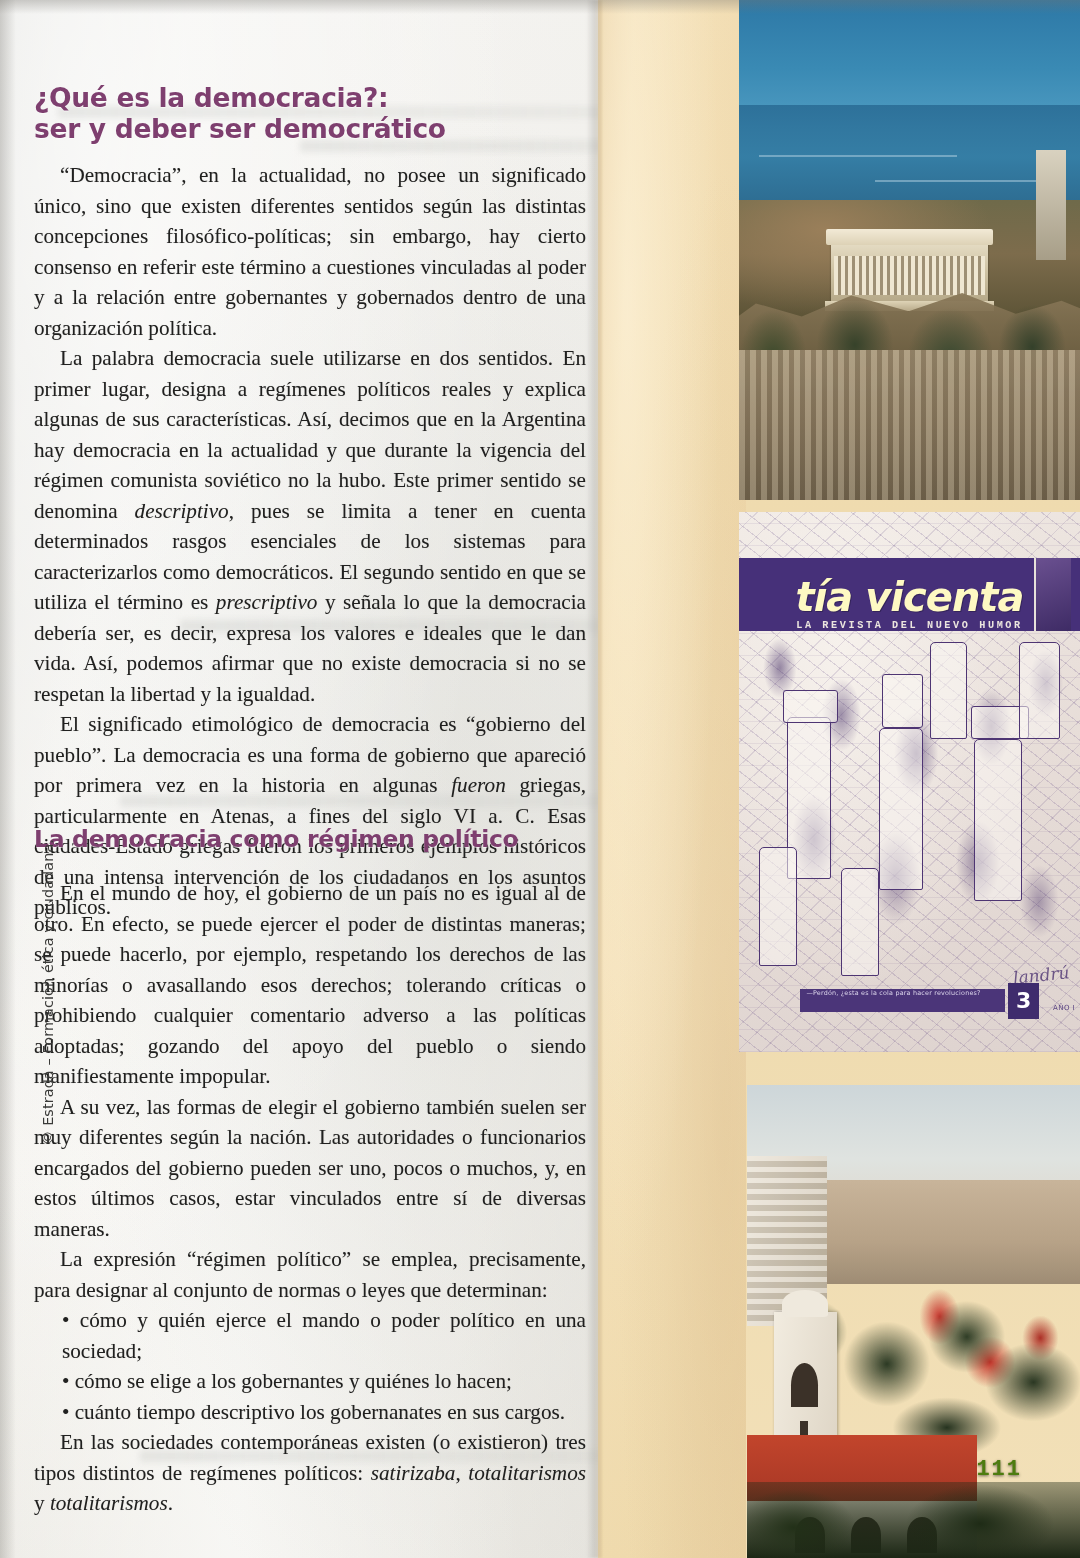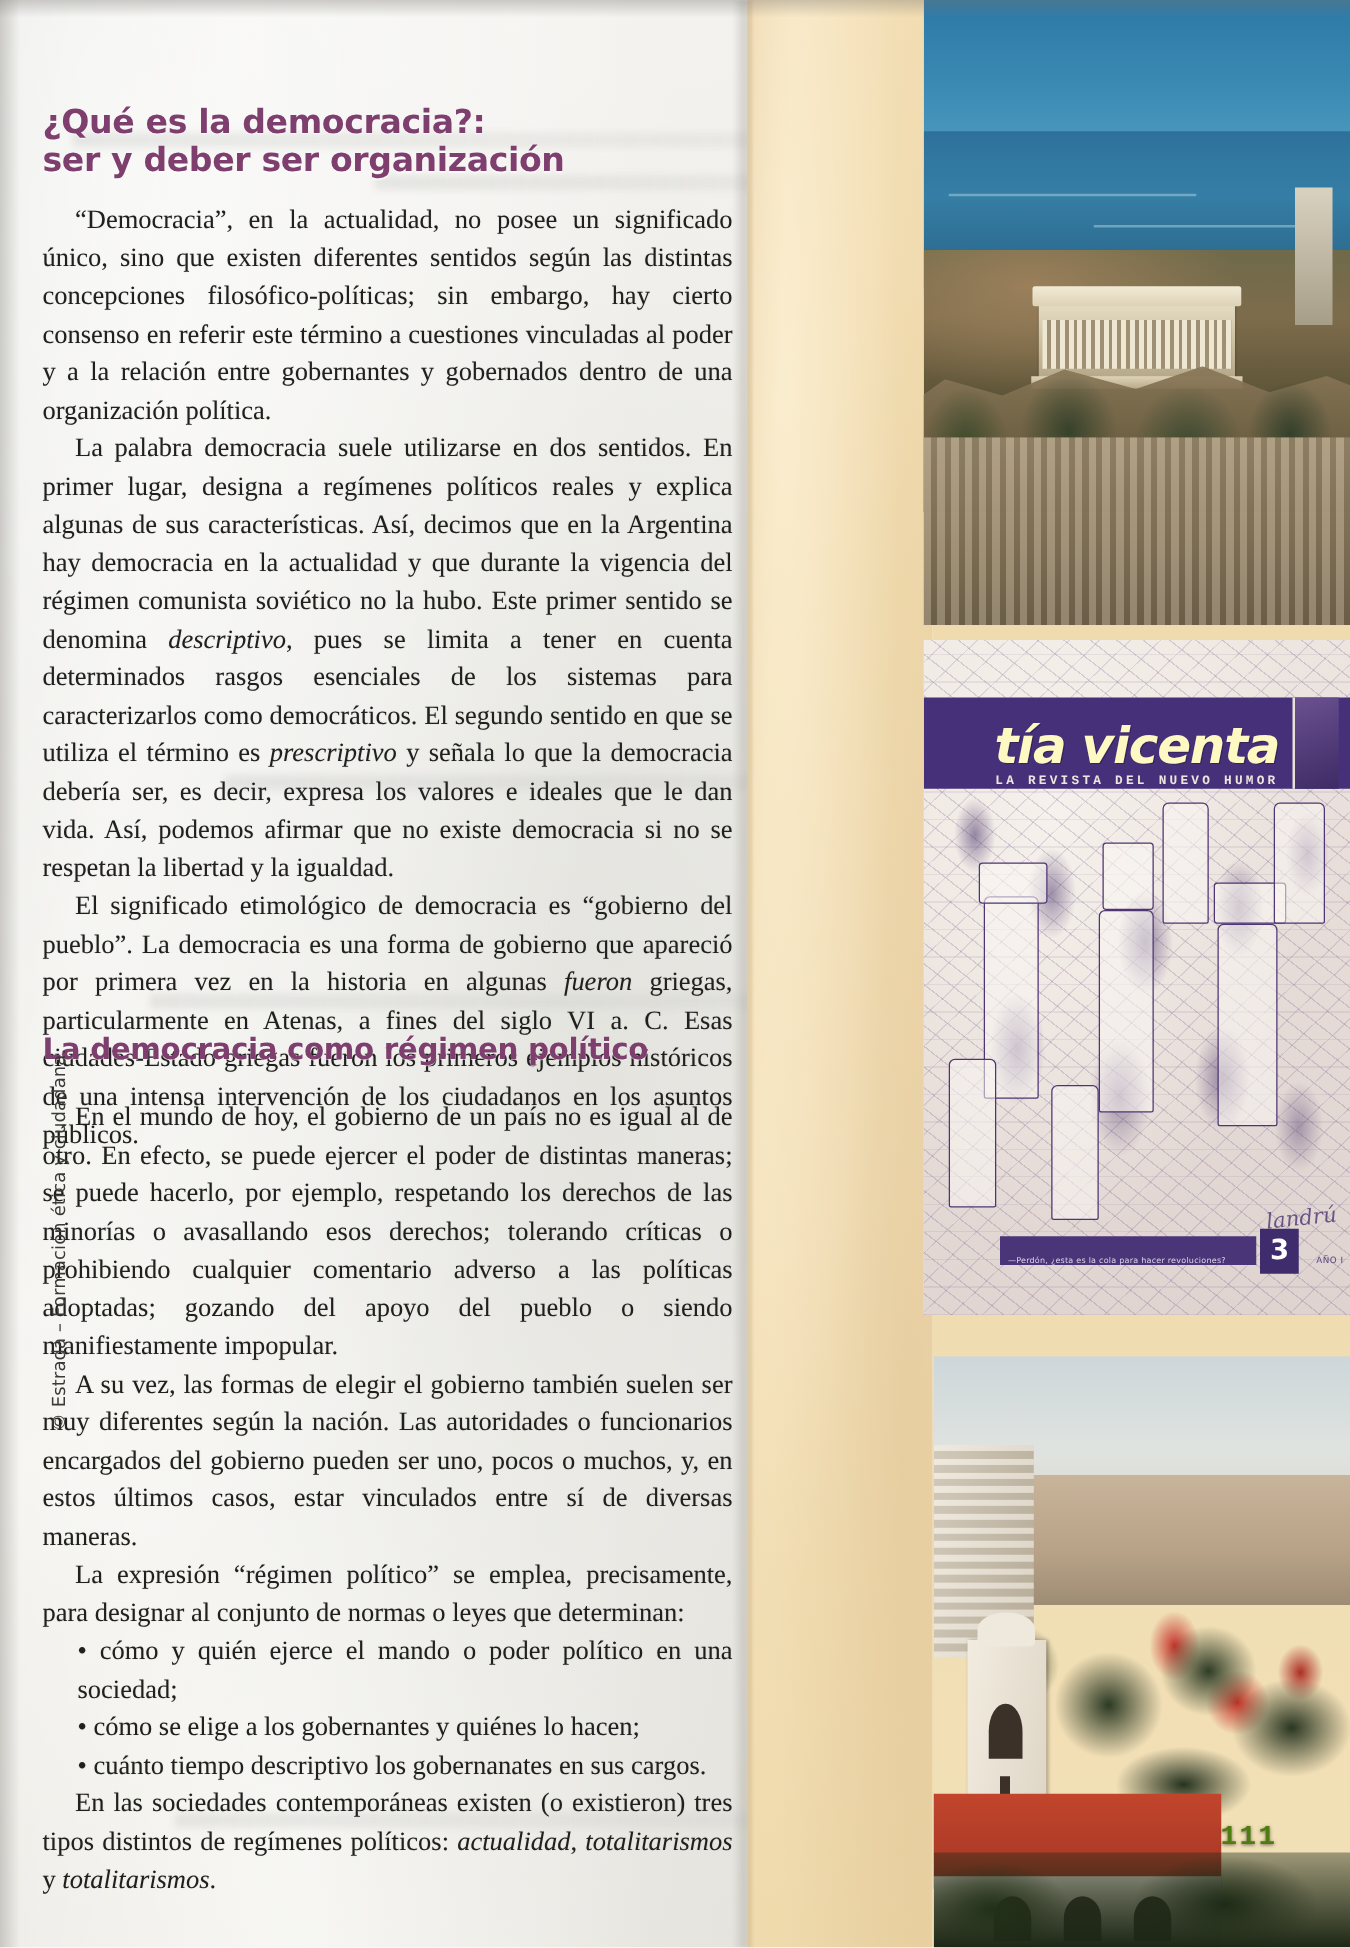--- a/index.html
+++ b/index.html
@@ -237,21 +237,21 @@
     font-weight:700; font-size:10.2px; color:#ece6df;
     letter-spacing:2.6px; margin-top:3px;
   }
   .vic-portrait{
     position:absolute; right:2.5%; top:8.5%; width:11%; height:13.5%;
     background:linear-gradient(160deg,#6a5090,#3e2b65);
     border-left:2px solid #e8e2da;
   }
   .vic-bottombar{
     position:absolute; left:18%; right:22%; bottom:7.5%; height:4.2%;
-    background:#4b3579; display:flex; align-items:flex-end; padding-left:6px;
+    background:#4b3579; display:flex; align-items:flex-start; padding-left:6px;
   }
   .vic-bottombar span{
     font-family:"DejaVu Sans", sans-serif;
     font-size:6.4px; color:#ddd6ec; letter-spacing:.2px; white-space:nowrap;
     overflow:hidden;
   }
   .vic-price{
     position:absolute; right:12%; bottom:6.2%; width:9%; height:6.6%;
     background:#3f2c6d; color:#fff;
     font-family:"DejaVu Sans", sans-serif; font-weight:700; font-size:22px;
@@ -371,21 +371,21 @@
   <div class="ghost" style="top:1450px; left:140px; right:120px;"></div>
 
   <div class="photo-rail"></div>
   <div class="sidebar-col"></div>
   <div class="gutter"></div>
 
   <div class="textcol">
 
     <h1 class="sec-title">
       <span>¿Qué es la democracia?:</span><br>
-      <span>ser y deber ser organización</span>
+      <span>ser y deber ser democrático</span>
     </h1>
 
     <div class="body-block" id="block-1">
       <p>
         <span>“Democracia”, en la actualidad, no posee un significado único, sino que existen diferentes sentidos según las distintas concepciones filosófico-políticas; sin embargo, hay cierto consenso en referir este término a cuestiones vinculadas al poder y a la relación entre gobernantes y gobernados dentro de una organización política.</span>
       </p>
       <p>
         <span>La palabra democracia suele utilizarse en dos sentidos. En primer lugar, designa a regímenes políticos reales y explica algunas de sus características. Así, decimos que en la Argentina hay democracia en la actualidad y que durante la vigencia del régimen comunista soviético no la hubo. Este primer sentido se denomina <i>descriptivo</i>, pues se limita a tener en cuenta determinados rasgos esenciales de los sistemas para caracterizarlos como democráticos. El segundo sentido en que se utiliza el término es <i>prescriptivo</i> y señala lo que la democracia debería ser, es decir, expresa los valores e ideales que le dan vida. Así, podemos afirmar que no existe democracia si no se respetan la libertad y la igualdad.</span>
       </p>
       <p>
@@ -408,21 +408,21 @@
       <p class="bullet">
         <span>cómo y quién ejerce el mando o poder político en una sociedad;</span>
       </p>
       <p class="bullet">
         <span>cómo se elige a los gobernantes y quiénes lo hacen;</span>
       </p>
       <p class="bullet">
         <span>cuánto tiempo descriptivo los gobernanates en sus cargos.</span>
       </p>
       <p>
-        <span>En las sociedades contemporáneas existen (o existieron) tres tipos distintos de regímenes políticos: <i>actualidad</i>, <i>totalitarismos</i> y <i>totalitarismos</i>.</span>
+        <span>En las sociedades contemporáneas existen (o existieron) tres tipos distintos de regímenes políticos: <i>satirizaba</i>, <i>totalitarismos</i> y <i>totalitarismos</i>.</span>
       </p>
     </div>
 
     <div class="credit">© Estrada – Formación ética y ciudadana.</div>
   </div>
 
   <div class="caption" id="cap-1">Atenas en la actualidad. Las ciudades-Estado griegas, particularmente Atenas en el siglo VI a.C., fueron las primeras experiencias de intensa intervención de los ciudadanos en los asuntos públicos.</div>
   <div class="caption" id="cap-2">Primera tapa de Tía Vicenta, una revista de crítica política que apareció en 1957. El chiste de Landrú, que satirizaba los frecuentes golpes de Estado de la época, decía: “Perdón, ¿esta es la cola para hacer revoluciones?”.</div>
   <div class="caption" id="cap-3">Con la asunción de Raúl Alfonsín en 1983 se reinició en nuestro país la vida democrática.</div>
 

